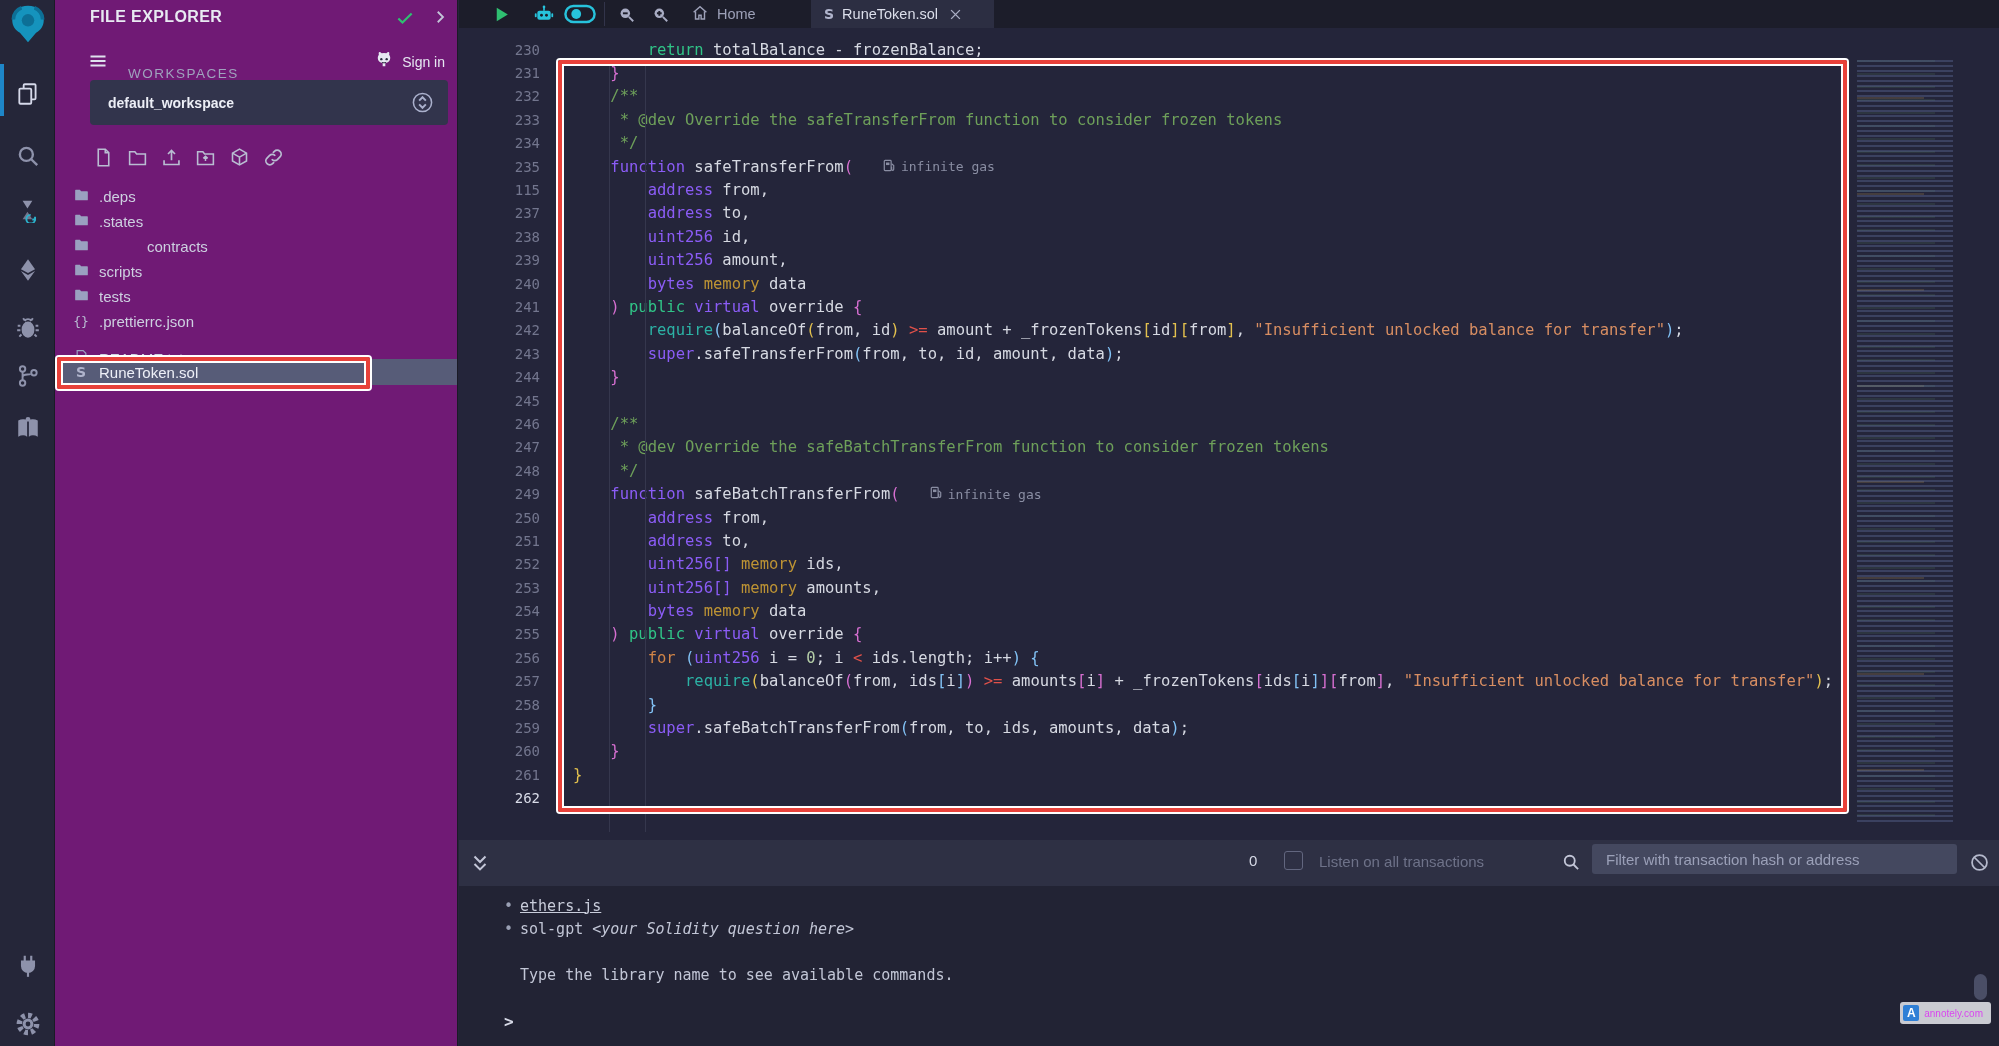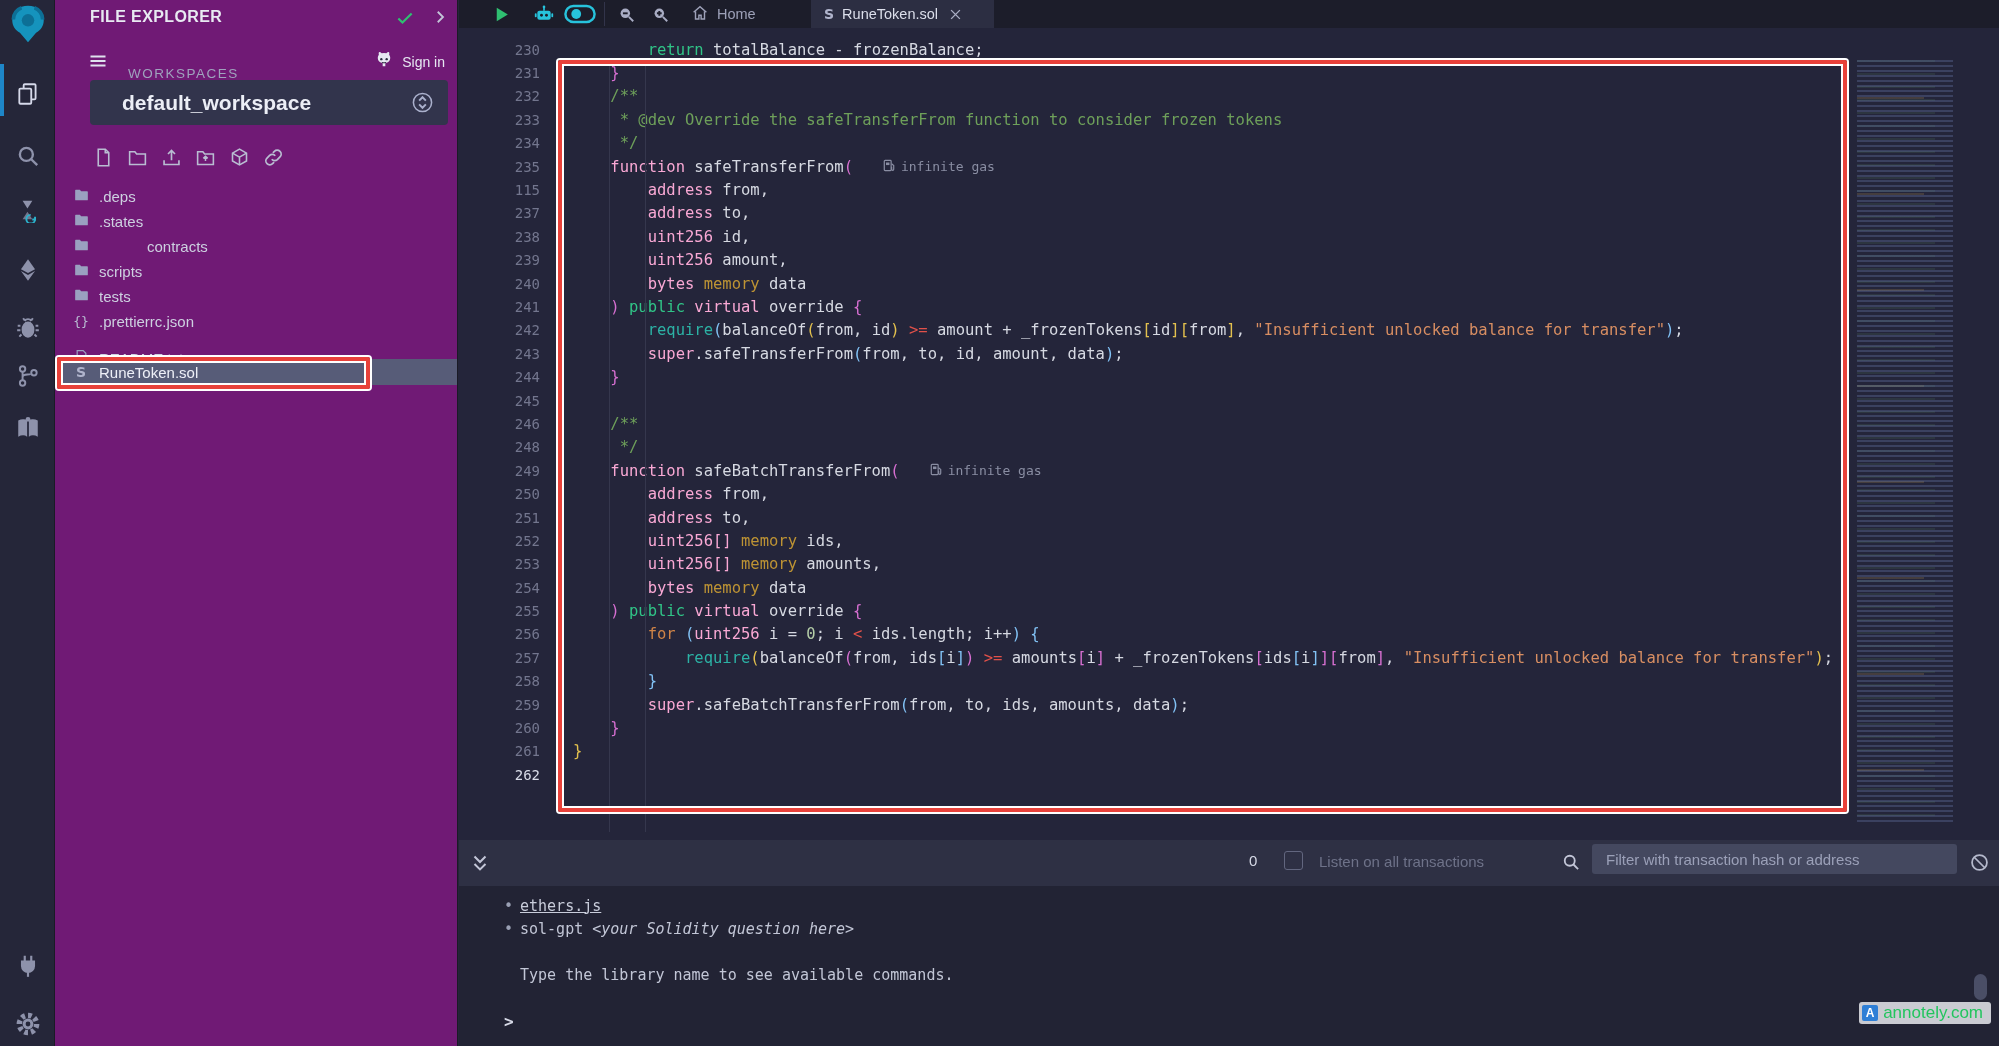--- a/index.html
+++ b/index.html
@@ -25,21 +25,21 @@
   #fe-check { position:absolute; left:340px; top:8px; width:20px; height:18px; color:#2fbf71; }
   #fe-chevron { position:absolute; left:376px; top:8px; width:18px; height:18px; color:#c3c6d8; cursor:pointer; }
   #ws-row { position:absolute; left:0; top:48px; width:100%; height:28px; }
   #ws-burger { position:absolute; left:33px; top:3px; width:20px; height:20px; color:#dfe2ee; cursor:pointer; }
   #ws-label { position:absolute; left:73px; top:18px; color:#9fa3bd; font-size:13.5px; letter-spacing:1.5px; }
   #ws-signin { position:absolute; right:12px; top:2px; display:flex; align-items:center; gap:7px;
                color:#e6e8f2; font-size:14px; cursor:pointer; }
   #ws-signin svg { width:22px; height:20px; }
   #ws-select { position:absolute; left:35px; top:80px; width:358px; height:45px; background:#32344c;
                border-radius:4px; display:flex; align-items:center; cursor:pointer; }
-  #ws-name { margin-left:32px; color:#eceef6; font-size:21px; font-weight:bold; }
+  #ws-name { margin-left:18px; color:#eceef6; font-size:14px; font-weight:bold; }
   #ws-updown { position:absolute; right:14px; top:11px; width:23px; height:23px; color:#aab0cc; }
   #fe-toolbar { position:absolute; left:38px; top:146px; height:26px; display:flex; gap:13px; }
   .fe-tool { width:21px; height:23px; color:#b9bdd2; cursor:pointer; }
   .fe-tool svg { width:21px; height:23px; }
 
   #tree { position:absolute; left:0; top:183px; width:100%; }
   .tree-row { position:absolute; left:0; width:100%; height:26px; display:flex; align-items:center;
               cursor:pointer; color:#cdd0e0; font-size:15px; }
   .tree-row .t-icon { width:18px; height:16px; margin-left:17px; margin-right:9px; color:#9aa0c0;
                       display:flex; align-items:center; justify-content:center; }
@@ -74,21 +74,21 @@
   #tab-close svg { width:15px; height:15px; }
 
   
   #editor { position:absolute; left:0; top:28px; width:100%; height:812px; background:#24253a; overflow:hidden; }
   #code-lines { position:absolute; left:0; top:10px; width:100%; }
   .cl { display:flex; height:23.4px; align-items:center; white-space:pre;
         font-family:"DejaVu Sans Mono", monospace; font-size:15.5px; }
   .cl .gut { width:95px; padding-right:14px; text-align:right; color:#73768e; font-size:14px; flex:none; }
   .cl .gut.cur { color:#d9dce8; }
   .cl .src { margin-left:19px; }
-  .tk-p { color:#d6d9e2; } .tk-k { color:#f9a8d4; } .tk-g { color:#30c487; }
+  .tk-p { color:#d6d9e2; } .tk-k { color:#8b5cf6; } .tk-g { color:#30c487; }
   .tk-m { color:#bd9334; } .tk-c { color:#6ea05a; } .tk-s { color:#d88e62; }
   .tk-o { color:#e1514a; } .tk-f { color:#d08447; } .tk-r { color:#2cb2a5; }
   .tk-nu { color:#b5cea8; }
   .tk-b1 { color:#e3c14e; } .tk-b2 { color:#d66fd1; } .tk-b3 { color:#82c2f5; }
   .gas-dec { color:#8a8ea3; font-size:13px; margin-left:30px; display:inline-flex; align-items:center; gap:6px; }
   .gas-dec svg { width:12px; height:13px; }
   .indent-guide { position:absolute; width:1px; background:#35374d; top:34px; height:770px; z-index:1; }
 
   
   #minimap { position:absolute; left:1390px; top:28px; width:142px; height:772px; opacity:.85; }
@@ -121,21 +121,21 @@
   .term-line .it { font-style:italic; }
   #term-prompt { position:absolute; left:45px; top:172px; color:#d6d9e6; font-size:16px;
                  font-family:"DejaVu Sans Mono", monospace; font-weight:bold; }
   #term-thumb { position:absolute; right:12px; top:134px; width:13px; height:26px; border-radius:7px; background:#4a4e66; }
 
   
   #watermark { position:absolute; right:8px; bottom:22px; height:22px; background:rgba(225,226,232,.88);
                border-radius:3px; display:flex; align-items:center; padding:0 8px 0 3px; gap:5px; z-index:40; }
   #watermark .wm-a { width:16px; height:16px; background:#2f7fd6; color:#fff; border-radius:2px;
                      font-size:12px; font-weight:bold; display:flex; align-items:center; justify-content:center; }
-  #watermark .wm-t { color:#22c55e; font-size:17px; }
+  #watermark .wm-t { color:#d946ef; font-size:10px; }
 </style>
 </head>
 <body>
 
 <div id="app">
 
   <div id="rail">
     <div id="rail-indicator"></div>
     <div id="rail-top">
         <div class="rail-item logo" style="top: 4px;">
@@ -407,20 +407,21 @@
           <div class="cl"><span class="gut">237</span><span class="src"><span class="tk-p">        </span><span class="tk-k">address</span><span class="tk-p"> to,</span></span></div>
           <div class="cl"><span class="gut">238</span><span class="src"><span class="tk-p">        </span><span class="tk-k">uint256</span><span class="tk-p"> id,</span></span></div>
           <div class="cl"><span class="gut">239</span><span class="src"><span class="tk-p">        </span><span class="tk-k">uint256</span><span class="tk-p"> amount,</span></span></div>
           <div class="cl"><span class="gut">240</span><span class="src"><span class="tk-p">        </span><span class="tk-k">bytes</span><span class="tk-m"> memory</span><span class="tk-p"> data</span></span></div>
           <div class="cl"><span class="gut">241</span><span class="src"><span class="tk-p">    </span><span class="tk-b2">)</span><span class="tk-p"> </span><span class="tk-g">public</span><span class="tk-p"> </span><span class="tk-k">virtual</span><span class="tk-p"> override </span><span class="tk-b2">{</span></span></div>
           <div class="cl"><span class="gut">242</span><span class="src"><span class="tk-p">        </span><span class="tk-r">require</span><span class="tk-b3">(</span><span class="tk-p">balanceOf</span><span class="tk-b1">(</span><span class="tk-p">from, id</span><span class="tk-b1">)</span><span class="tk-p"> </span><span class="tk-o">&gt;=</span><span class="tk-p"> amount + _frozenTokens</span><span class="tk-b1">[</span><span class="tk-p">id</span><span class="tk-b1">][</span><span class="tk-p">from</span><span class="tk-b1">]</span><span class="tk-p">, </span><span class="tk-s">"Insufficient unlocked balance for transfer"</span><span class="tk-b3">)</span><span class="tk-p">;</span></span></div>
           <div class="cl"><span class="gut">243</span><span class="src"><span class="tk-p">        </span><span class="tk-k">super</span><span class="tk-p">.safeTransferFrom</span><span class="tk-b3">(</span><span class="tk-p">from, to, id, amount, data</span><span class="tk-b3">)</span><span class="tk-p">;</span></span></div>
           <div class="cl"><span class="gut">244</span><span class="src"><span class="tk-p">    </span><span class="tk-b2">}</span></span></div>
           <div class="cl"><span class="gut">245</span><span class="src"></span></div>
           <div class="cl"><span class="gut">246</span><span class="src"><span class="tk-p">    </span><span class="tk-c">/**</span></span></div>
+          <div class="cl"><span class="gut">247</span><span class="src"><span class="tk-p">    </span><span class="tk-c"> * @dev Override the safeBatchTransferFrom function to consider frozen tokens</span></span></div>
           <div class="cl"><span class="gut">248</span><span class="src"><span class="tk-p">    </span><span class="tk-c"> */</span></span></div>
           <div class="cl"><span class="gut">249</span><span class="src"><span class="tk-p">    </span><span class="tk-k">function</span><span class="tk-p"> safeBatchTransferFrom</span><span class="tk-b2">(</span><span class="gas-dec"><span><svg viewBox="0 0 14 15" xmlns="http://www.w3.org/2000/svg" fill="none" stroke="currentColor" stroke-width="1.4">
                     <rect x="1.5" y="1.5" width="8" height="12" rx="1"></rect>
                     <path d="M3.5 4h4v3h-4z" fill="currentColor" stroke="none"></path>
                     <path d="M10 5.5l2.5 2V12a1.2 1.2 0 0 1-2.4 0V9"></path>
                   </svg></span><span>infinite gas</span></span></span></div>
           <div class="cl"><span class="gut">250</span><span class="src"><span class="tk-p">        </span><span class="tk-k">address</span><span class="tk-p"> from,</span></span></div>
           <div class="cl"><span class="gut">251</span><span class="src"><span class="tk-p">        </span><span class="tk-k">address</span><span class="tk-p"> to,</span></span></div>
           <div class="cl"><span class="gut">252</span><span class="src"><span class="tk-p">        </span><span class="tk-k">uint256[]</span><span class="tk-m"> memory</span><span class="tk-p"> ids,</span></span></div>
           <div class="cl"><span class="gut">253</span><span class="src"><span class="tk-p">        </span><span class="tk-k">uint256[]</span><span class="tk-m"> memory</span><span class="tk-p"> amounts,</span></span></div>

